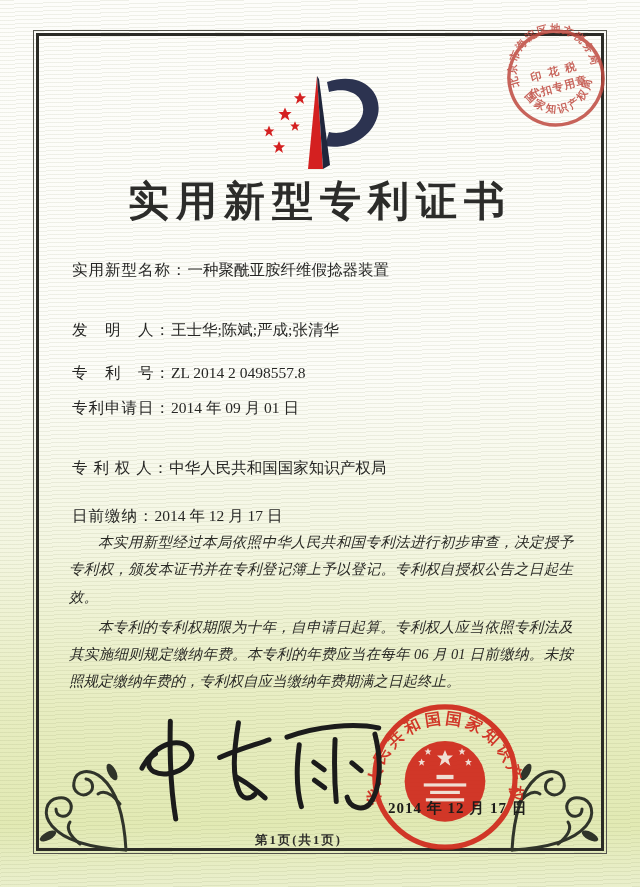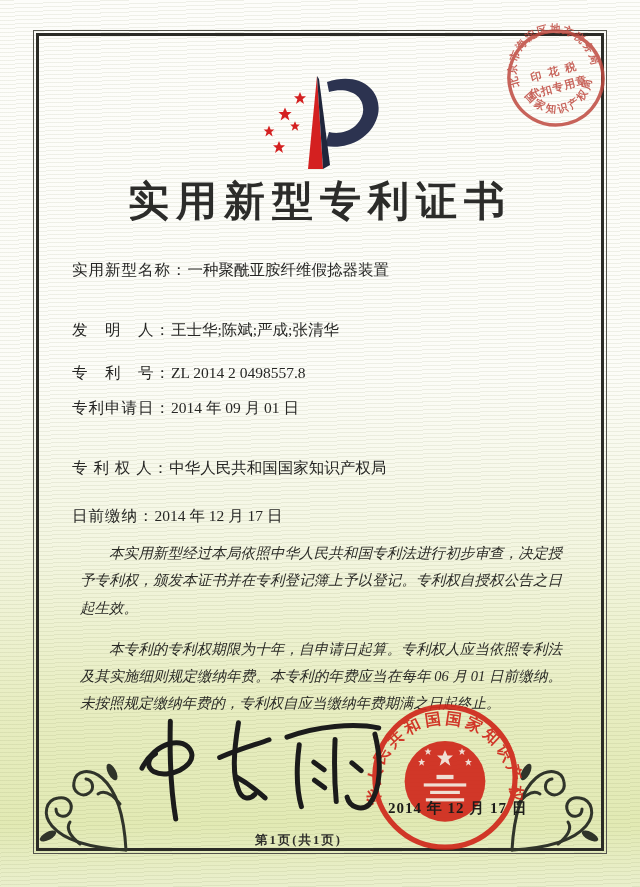--- a/index.html
+++ b/index.html
@@ -16,21 +16,21 @@
   .cert-no{position:absolute;left:56px;top:88px;font-size:15px;letter-spacing:2px;
            font-weight:600;color:#3a3a38;}
   .logo{position:absolute;left:255px;top:74px;}
   .title{position:absolute;left:0;top:174px;width:640px;text-align:center;
          font-size:41px;font-weight:600;letter-spacing:7px;color:#2c2c2a;}
   .fields{position:absolute;left:72px;top:260px;width:500px;font-size:15.5px;color:#262624;}
   .field-row{position:absolute;left:0;white-space:nowrap;text-align:right;}
   .field-row .lbl{letter-spacing:1px;}
   .paras{position:absolute;left:66px;top:526px;width:510px;font-size:14.5px;line-height:1.88;
          text-align:justify;color:#2a2a26;font-style:italic;}
-  .paras p{margin:14px;text-indent:2em;}
+  .paras p{margin:3px;text-indent:2em;}
   .signoff{position:absolute;left:88px;top:756px;font-family:"Liberation Sans","DejaVu Sans",sans-serif;
            font-weight:700;font-size:15px;color:#222;line-height:1.9;z-index:4;}
   .autograph{position:absolute;left:128px;top:712px;z-index:4;transform:rotate(-2deg);}
   .seal{position:absolute;left:360px;top:692px;z-index:3;opacity:0.92;}
   .seal-date{position:absolute;left:388px;top:799px;z-index:5;font-size:15px;font-weight:600;
              color:#1c1c1a;letter-spacing:1px;white-space:nowrap;}
   .stamp{position:absolute;left:496px;top:18px;transform:rotate(-15deg);opacity:0.85;}
   .footer{position:absolute;left:0;top:832px;width:597px;text-align:center;font-size:12.5px;
           letter-spacing:2px;color:#2e2e2a;font-weight:600;z-index:4;}
   .flourish{position:absolute;z-index:2;}

